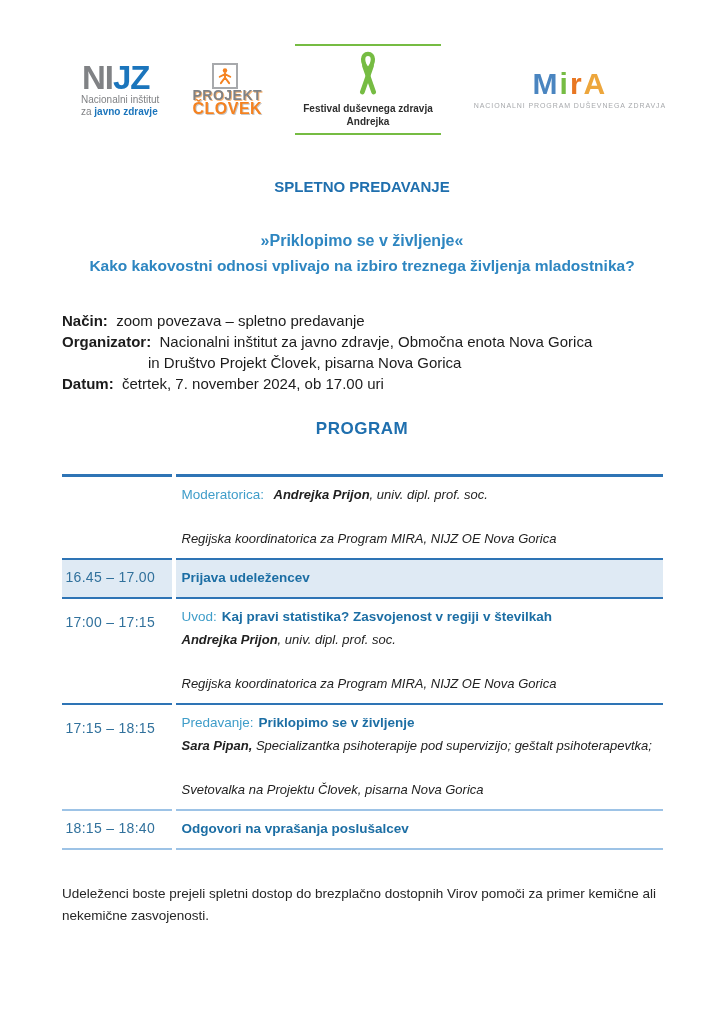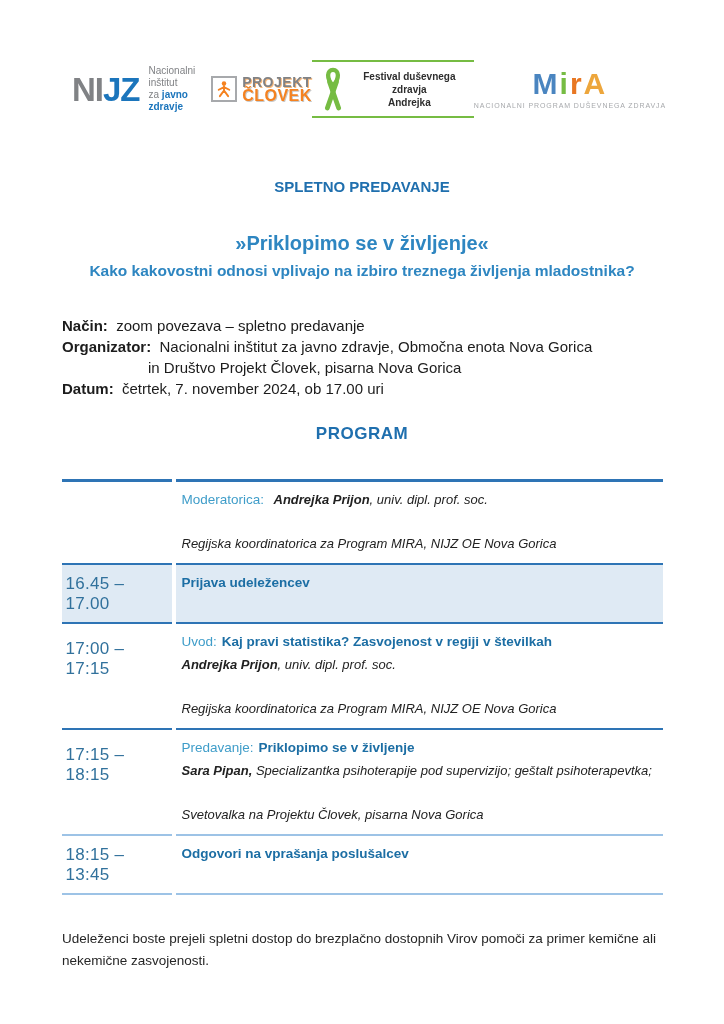--- a/index.html
+++ b/index.html
@@ -25,21 +25,21 @@
     color:var(--ink);
     overflow:hidden;
   }
   .page{width:724px;height:1024px;position:relative;}
 
   
   .logos{
     display:flex;align-items:center;justify-content:space-between;
     padding:56px 58px 0 72px;height:122px;
   }
-  .logo{display:flex;align-items:center;}
+  .logo{display:flex;align-items:center;flex-direction:column;}
   
   .nijz-word{font-size:33px;font-weight:bold;letter-spacing:-1px;line-height:1;}
   .nijz-gray{color:var(--nijz-gray);}
   .nijz-blue{color:var(--nijz-blue);}
   .nijz-tag{margin-left:9px;font-size:10px;line-height:12px;color:var(--nijz-gray);}
   .nijz-tag .jz{color:var(--nijz-blue);font-weight:bold;}
   
   .pc-icon{
     width:26px;height:26px;border:2px solid #a7a9ac;background:#fff;
     display:flex;align-items:center;justify-content:center;margin-right:5px;flex:0 0 auto;
@@ -57,38 +57,38 @@
   .mira{display:block;text-align:center;}
   .mira-word{font-size:30px;font-weight:bold;line-height:28px;letter-spacing:2px;}
   .mira-word .l0{color:#4a85c0;}
   .mira-word .l1{color:#76bc43;}
   .mira-word .l2{color:#e87722;}
   .mira-word .l3{color:#eda63c;}
   .mira-cap{font-size:7px;letter-spacing:.9px;color:#a7a9ac;margin-top:4px;white-space:nowrap;}
 
   
   .kicker{margin-top:56px;text-align:center;font-size:15px;font-weight:bold;color:var(--heading-blue);}
-  .main-title{margin-top:37px;text-align:center;font-size:20px;font-weight:bold;color:var(--subtitle-blue);}
+  .main-title{margin-top:37px;text-align:center;font-size:16px;font-weight:bold;color:var(--subtitle-blue);}
   .sub-title{margin-top:7px;text-align:center;font-size:15.5px;font-weight:bold;color:var(--subtitle-blue);}
 
   
   .details{margin:35px 62px 0;font-size:15px;line-height:21px;color:#1c1c1c;}
   .dlabel{font-weight:bold;}
   .dindent{padding-left:86px;}
 
   
   .program-heading{margin-top:25px;text-align:center;font-size:17px;font-weight:bold;color:var(--heading-blue);letter-spacing:.5px;}
   .ptable{margin:35px auto 0;width:601px;}
   .prow{display:grid;grid-template-columns:110px 1fr;column-gap:4px;}
   .cell{border-bottom:2px solid var(--bdark);padding:6px 2px 8px;}
   .rA .cell{border-top:3px solid var(--bdark);}
   .rD .cell,.rE .cell{border-bottom:2px solid var(--blight);}
   .rF .cell{border-bottom:2px solid #8fb6da;}
   .shaded .cell{background:var(--shade);}
-  .time{color:var(--time-blue);font-size:17px;letter-spacing:.3px;padding-top:9px;padding-left:4px;}
+  .time{color:var(--time-blue);font-size:14px;letter-spacing:.3px;padding-top:9px;padding-left:4px;}
   .content{padding-left:6px;line-height:22px;}
   .session-title{color:var(--session-title);font-weight:bold;font-size:13.5px;}
   .session-label{color:var(--session-label);font-size:13.5px;margin-right:5px;}
   .ital{font-style:italic;font-size:13px;color:#222;margin-top:22px;}
   .name{font-weight:bold;}
   .rC .time,.rD .time{padding-top:15px;}
 
   
   .note{margin:33px 62px 0;font-size:13.5px;line-height:22px;color:var(--ink);}
 
@@ -185,21 +185,21 @@
     <div class="prow rD">
       <div class="cell time">17:15 – 18:15</div>
       <div class="cell content">
         <div><span class="session-label">Predavanje:</span><span class="session-title">Priklopimo se v življenje</span></div>
         <div><span class="ital name">Sara Pipan,</span><span class="ital"> Specializantka psihoterapije pod supervizijo; geštalt psihoterapevtka;</span></div>
         <div class="ital">Svetovalka na Projektu Človek, pisarna Nova Gorica</div>
       </div>
     </div>
 
     <div class="prow rE">
-      <div class="cell time">18:15 – 13:45</div>
+      <div class="cell time">18:15 – 18:40</div>
       <div class="cell content">
         <span class="session-title">Odgovori na vprašanja poslušalcev</span>
       </div>
     </div>
 
 
   </div>
 
   <div class="note">Udeleženci boste prejeli spletni dostop do brezplačno dostopnih Virov pomoči za primer kemične ali nekemične zasvojenosti.</div>
 

